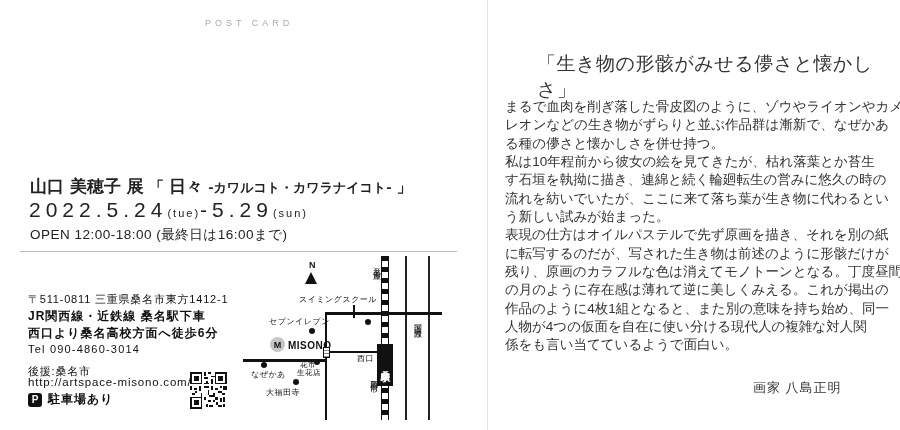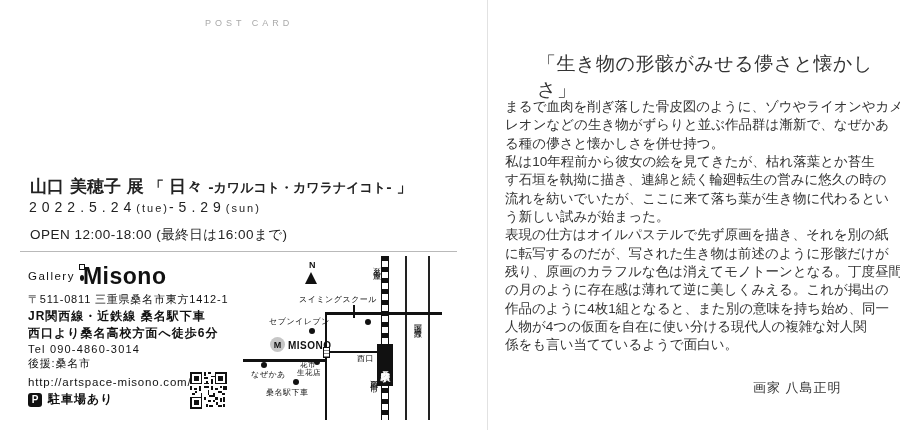--- a/index.html
+++ b/index.html
@@ -10,41 +10,41 @@
 
   .postcard-label { position:absolute; left:205px; top:18px; font-size:9px; letter-spacing:4px; color:#a9a9a9; }
 
   
   .ex-title { position:absolute; left:30px; top:175px; font-family:"DejaVu Serif","Liberation Serif",serif; color:#222; white-space:nowrap; }
   .t-main { font-size:17px; font-weight:600;margin-top:23px; }
   .t-quote { font-size:15px; font-weight:600; }
   .t-sub { font-size:13px; font-weight:600; }
 
   .ex-date { position:absolute; left:29px; top:198px; color:#222; white-space:nowrap; }
-  .d-num { font-size:14px; letter-spacing:5px; }
+  .d-num { font-size:21px; letter-spacing:5px; }
   .d-small { font-size:11px; letter-spacing:2px;margin-top:24px; }
 
   .ex-open { position:absolute; left:30px; top:226px; font-size:13.5px; letter-spacing:0.5px; color:#222; }
 
   .divider { position:absolute; left:20px; top:251px; width:437px; height:1px; background:#b9b9b9; }
 
   
   .gallery-line { position:absolute; left:28px; top:263px; white-space:nowrap; color:#111; }
   .g-prefix { font-size:11.5px; letter-spacing:1.5px; vertical-align:4px; }
   .g-name { font-size:23px; font-weight:700; letter-spacing:0.5px; margin-left:8px; }
   .logo-m { position:relative; display:inline-block; }
   .logo-m::before { content:''; position:absolute; left:-4px; top:1px; width:4px; height:4px; border:1.3px solid #111; background:#fff; }
   .logo-m::after { content:''; position:absolute; left:-2.5px; top:12px; width:4px; height:5.5px; background:#111; border-radius:50% 50% 45% 45%; }
 
   .info-line { position:absolute; left:28px; white-space:nowrap; color:#111; }
   .addr { top:292px; font-size:11px; letter-spacing:0.8px; }
   .access1 { top:308px; font-size:12px; font-weight:700; letter-spacing:1px; }
   .access2 { top:325px; font-size:12px; font-weight:700; letter-spacing:1px; }
   .tel { top:343px; font-size:11px; letter-spacing:1.2px; }
-  .support { top:356px; font-size:11px; letter-spacing:0.8px; }
+  .support { top:364px; font-size:11px; letter-spacing:0.8px; }
   .url { top:376px; font-size:11.5px; letter-spacing:0.8px; }
   .parking-row { top:391px; display:flex; align-items:center; gap:6px; }
   .p-icon { display:inline-flex; align-items:center; justify-content:center; width:14px; height:14px; background:#111; color:#fff; border-radius:3px; font-size:10px; font-weight:700; }
   .parking-text { font-size:12px; font-weight:600; letter-spacing:1px; color:#111; }
 
   .qr { position:absolute; left:190px; top:372px; width:37px; height:37px; }
 
   
   .map { position:absolute; left:235px; top:256px; width:207px; height:164px; font-size:8px; color:#111; }
   .map .label { position:absolute; white-space:nowrap; letter-spacing:0.5px; }
@@ -86,23 +86,20 @@
   </div>
 
   <div class="ex-date">
     <span class="d-num">2022.5.24</span><span class="d-small">(tue)</span><span class="d-num">-</span><span class="d-num">5.29</span><span class="d-small">(sun)</span>
   </div>
 
   <div class="ex-open">OPEN 12:00-18:00 (最終日は16:00まで)</div>
 
   <div class="divider"></div>
 
-  <div class="gallery-line">
-    <span class="g-prefix">Gallery</span><span class="g-name"><span class="logo-m">M</span><span>isono</span></span>
-  </div>
 
   <div class="info-line addr">〒511-0811 三重県桑名市東方1412-1</div>
   <div class="info-line access1">JR関西線・近鉄線 桑名駅下車</div>
   <div class="info-line access2">西口より桑名高校方面へ徒歩6分</div>
   <div class="info-line tel">Tel 090-4860-3014</div>
   <div class="info-line support">後援:桑名市</div>
   <div class="info-line url">http://artspace-misono.com/</div>
   <div class="info-line parking-row">
     <span class="p-icon">P</span>
     <span class="parking-text">駐車場あり</span>
@@ -197,21 +194,21 @@
     <div class="building-icon"></div>
 
     <div class="label" style="left:65px; top:104px; font-size:7.5px;">花市</div>
     <div class="label" style="left:62px; top:112px; font-size:7.5px;">生花店</div>
     <div class="dot" style="left:79px; top:103px;"></div>
 
     <div class="dot" style="left:26px; top:106px;"></div>
     <div class="label" style="left:16px; top:113px;">なぜかあ</div>
 
     <div class="dot" style="left:58px; top:123px;"></div>
-    <div class="label" style="left:31px; top:131px;">桑名駅下車</div>
+    <div class="label" style="left:31px; top:131px;">大福田寺</div>
   </div>
 
   <div class="essay-title">「生き物の形骸がみせる儚さと懐かしさ」</div>
 
   <div class="essay-body">
     <div>まるで血肉を削ぎ落した骨皮図のように、ゾウやライオンやカメ</div>
     <div>レオンなどの生き物がずらりと並ぶ作品群は漸新で、なぜかあ</div>
     <div>る種の儚さと懐かしさを併せ持つ。</div>
     <div>私は10年程前から彼女の絵を見てきたが、枯れ落葉とか苔生</div>
     <div>す石垣を執拗に描き、連綿と続く輪廻転生の営みに悠久の時の</div>

